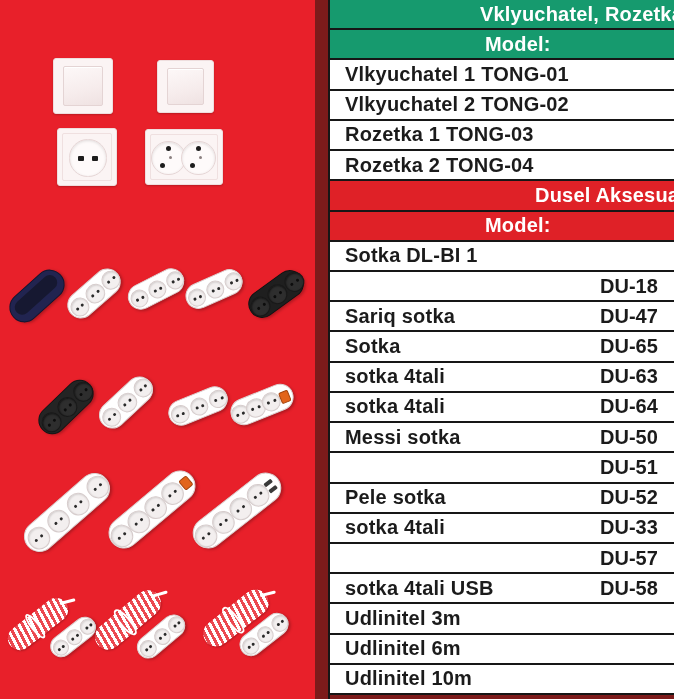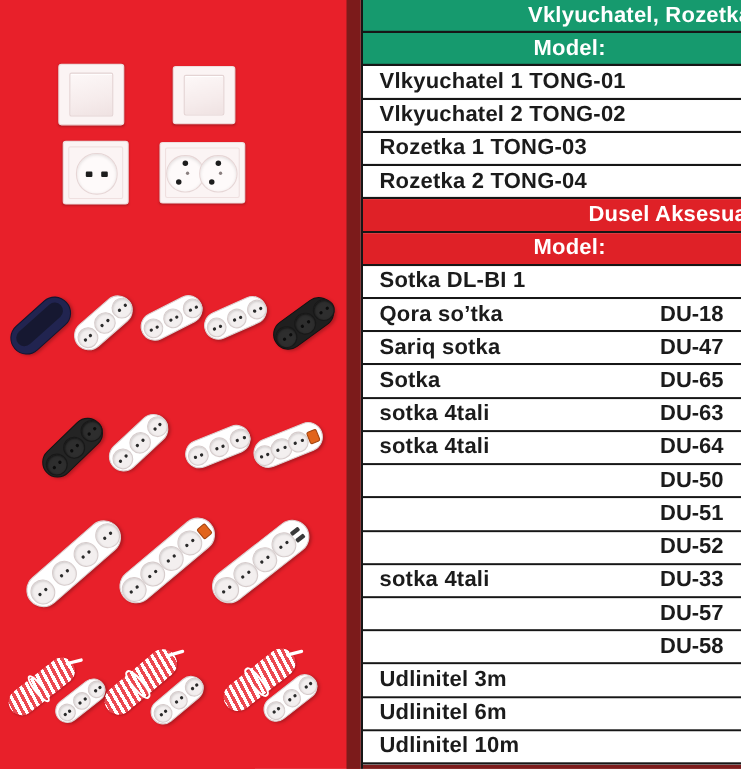--- a/index.html
+++ b/index.html
@@ -366,56 +366,58 @@
     </div>
     <div class="trow head redband">
       <span class="pad-mod">Model:</span>
     </div>
 
     <div class="trow">
       <span class="nm">Sotka DL-BI 1</span>
       <span class="code"></span>
     </div>
     <div class="trow">
-      <span class="nm">Qora so’tka</span>
       <span class="code">DU-18</span>
     </div>
     <div class="trow">
       <span class="nm">Sariq sotka</span>
       <span class="code">DU-47</span>
     </div>
     <div class="trow">
       <span class="nm">Sotka</span>
       <span class="code">DU-65</span>
     </div>
     <div class="trow">
       <span class="nm">sotka 4tali</span>
       <span class="code">DU-63</span>
     </div>
     <div class="trow">
       <span class="nm">sotka 4tali</span>
       <span class="code">DU-64</span>
     </div>
     <div class="trow">
+      <span class="nm">Messi sotka</span>
       <span class="code">DU-50</span>
     </div>
     <div class="trow">
       <span class="code">DU-51</span>
     </div>
     <div class="trow">
+      <span class="nm">Pele sotka</span>
       <span class="code">DU-52</span>
     </div>
     <div class="trow">
       <span class="nm">sotka 4tali</span>
       <span class="code">DU-33</span>
     </div>
     <div class="trow">
       <span class="code">DU-57</span>
     </div>
     <div class="trow">
+      <span class="nm">sotka 4tali USB</span>
       <span class="code">DU-58</span>
     </div>
     <div class="trow">
       <span class="nm">Udlinitel 3m</span>
       <span class="code"></span>
     </div>
     <div class="trow">
       <span class="nm">Udlinitel 6m</span>
       <span class="code"></span>
     </div>

